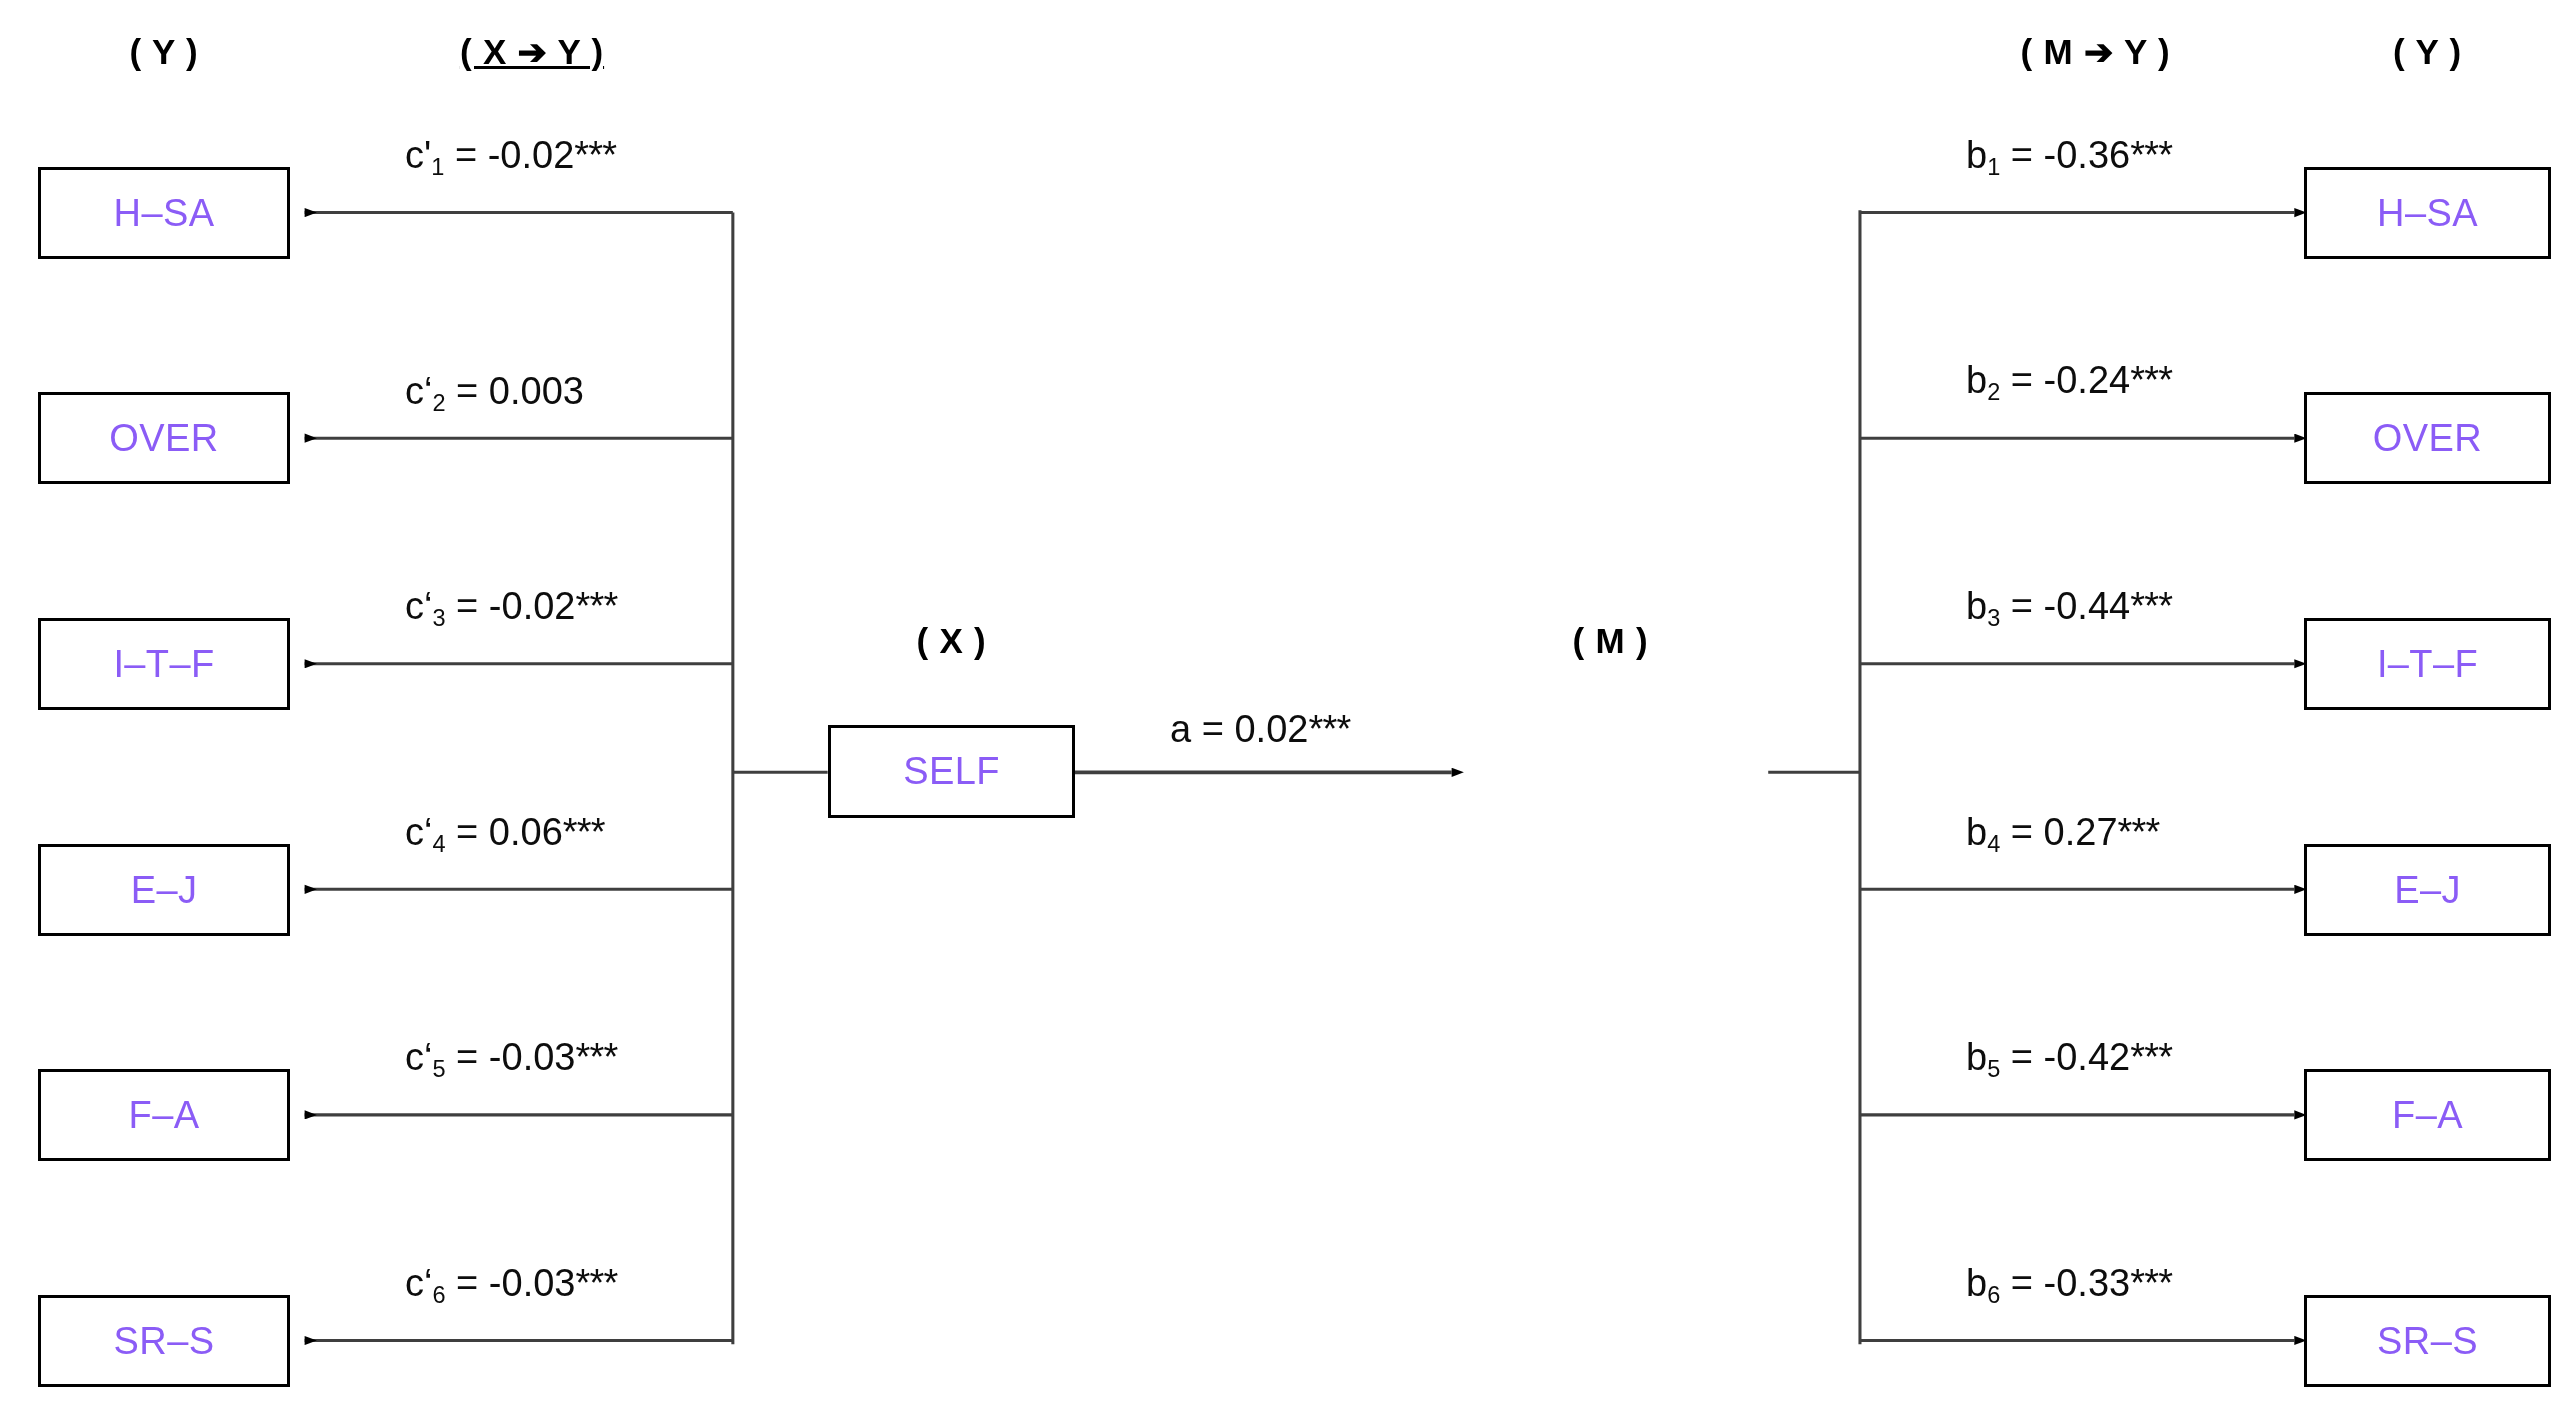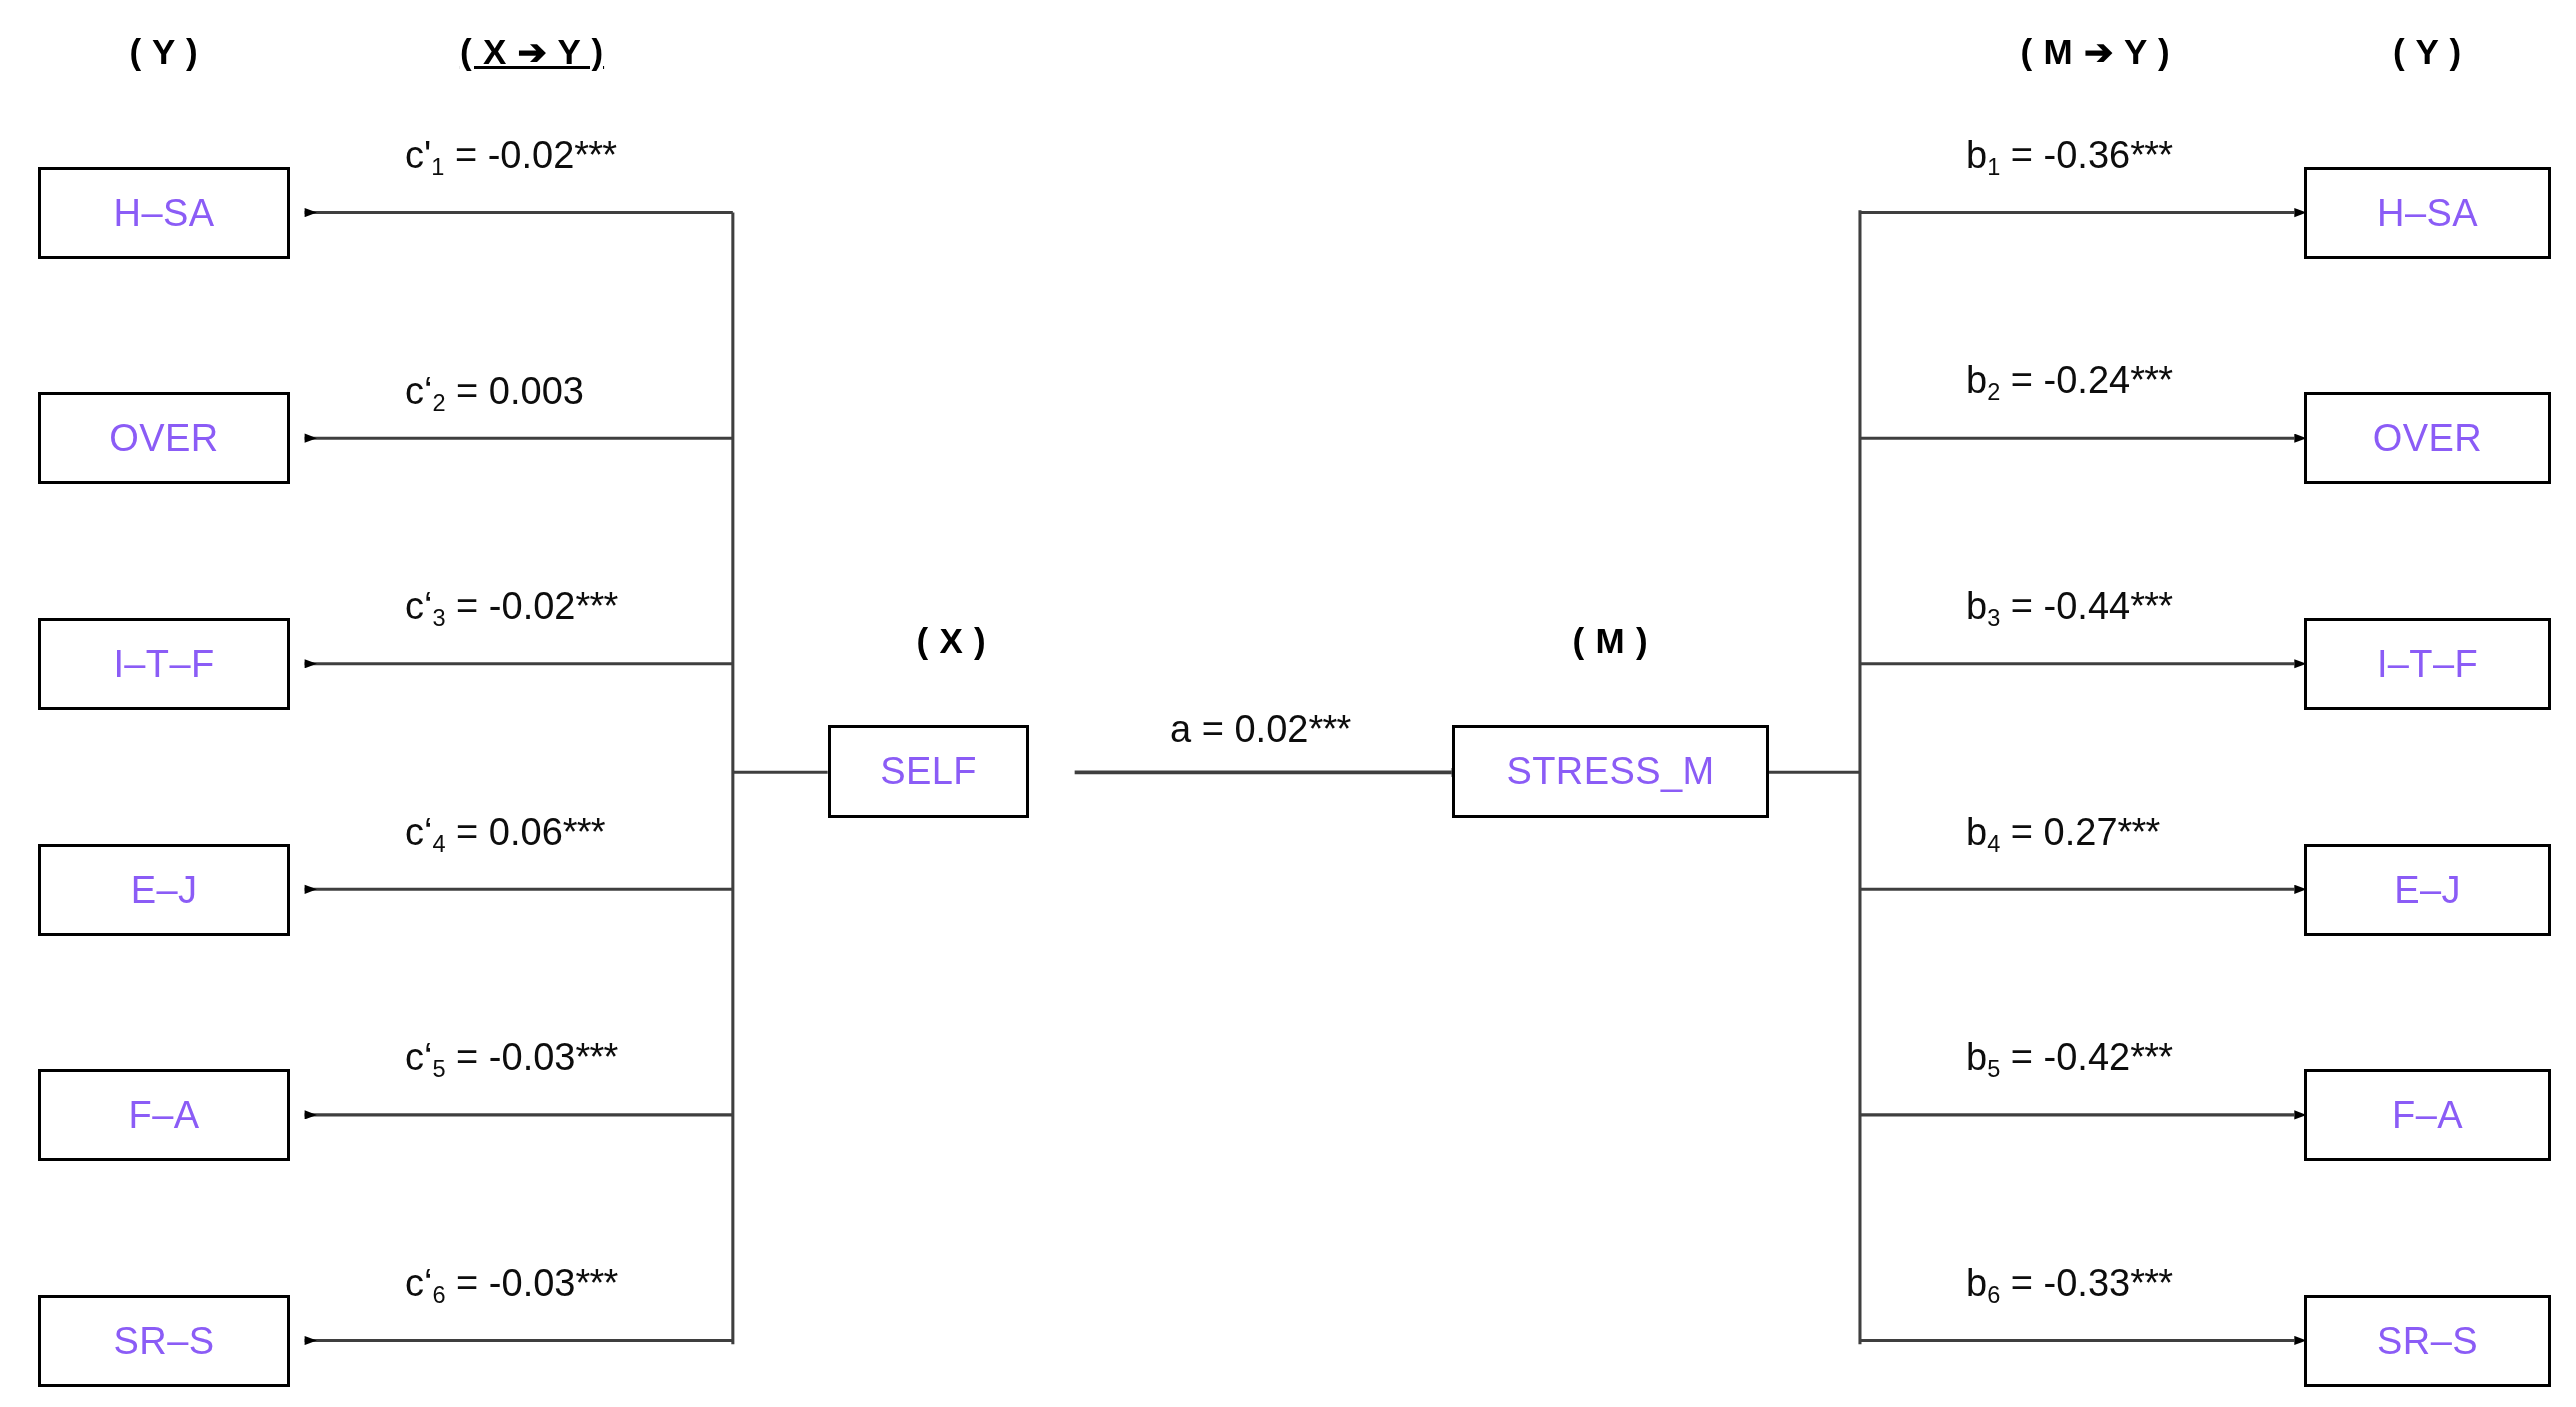--- a/index.html
+++ b/index.html
@@ -127,27 +127,26 @@
   <div class="path-label" style="left:405px; top:811px;">
     <span>c‘</span><sub>4</sub><span> = 0.06</span><span class="stars">***</span>
   </div>
   <div class="path-label" style="left:405px; top:1036px;">
     <span>c‘</span><sub>5</sub><span> = -0.03</span><span class="stars">***</span>
   </div>
   <div class="path-label" style="left:405px; top:1262px;">
     <span>c‘</span><sub>6</sub><span> = -0.03</span><span class="stars">***</span>
   </div>
 
-  <div class="node-box" style="left:828px; top:725px; width:201px; height:93px;">SELF</div>
+  <div class="node-box" style="left:828px; top:725px; width:247px; height:93px;">SELF</div>
 
   <div class="path-label" style="left:1170px; top:700px;margin-top:8px;">
     <span>a = 0.02</span><span class="stars">***</span>
   </div>
 
-  <div class="node-box" style="left:1452px; top:725px; width:317px; height:93px;">STRESS_M</div>
 
   <div class="path-label" style="left:1966px; top:134px;">
     <span>b</span><sub>1</sub><span> = -0.36</span><span class="stars">***</span>
   </div>
   <div class="path-label" style="left:1966px; top:359px;">
     <span>b</span><sub>2</sub><span> = -0.24</span><span class="stars">***</span>
   </div>
   <div class="path-label" style="left:1966px; top:585px;">
     <span>b</span><sub>3</sub><span> = -0.44</span><span class="stars">***</span>
   </div>

